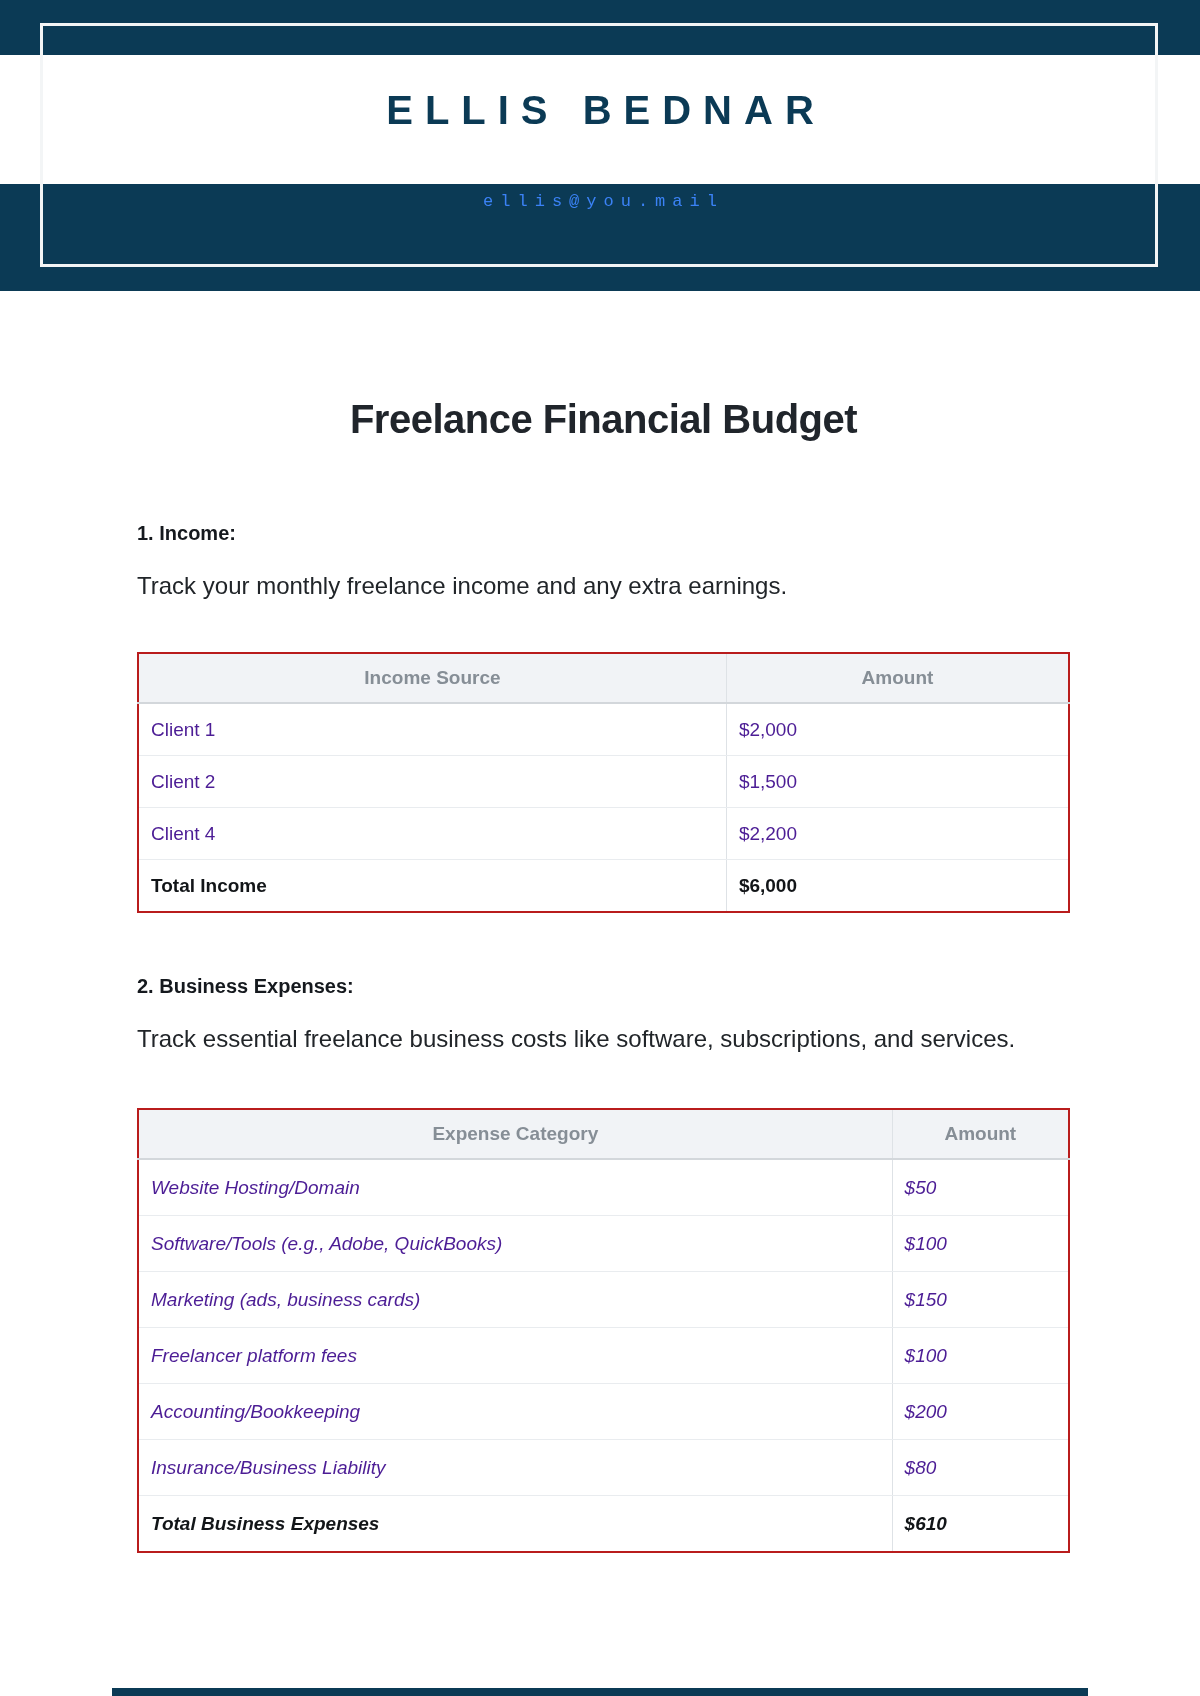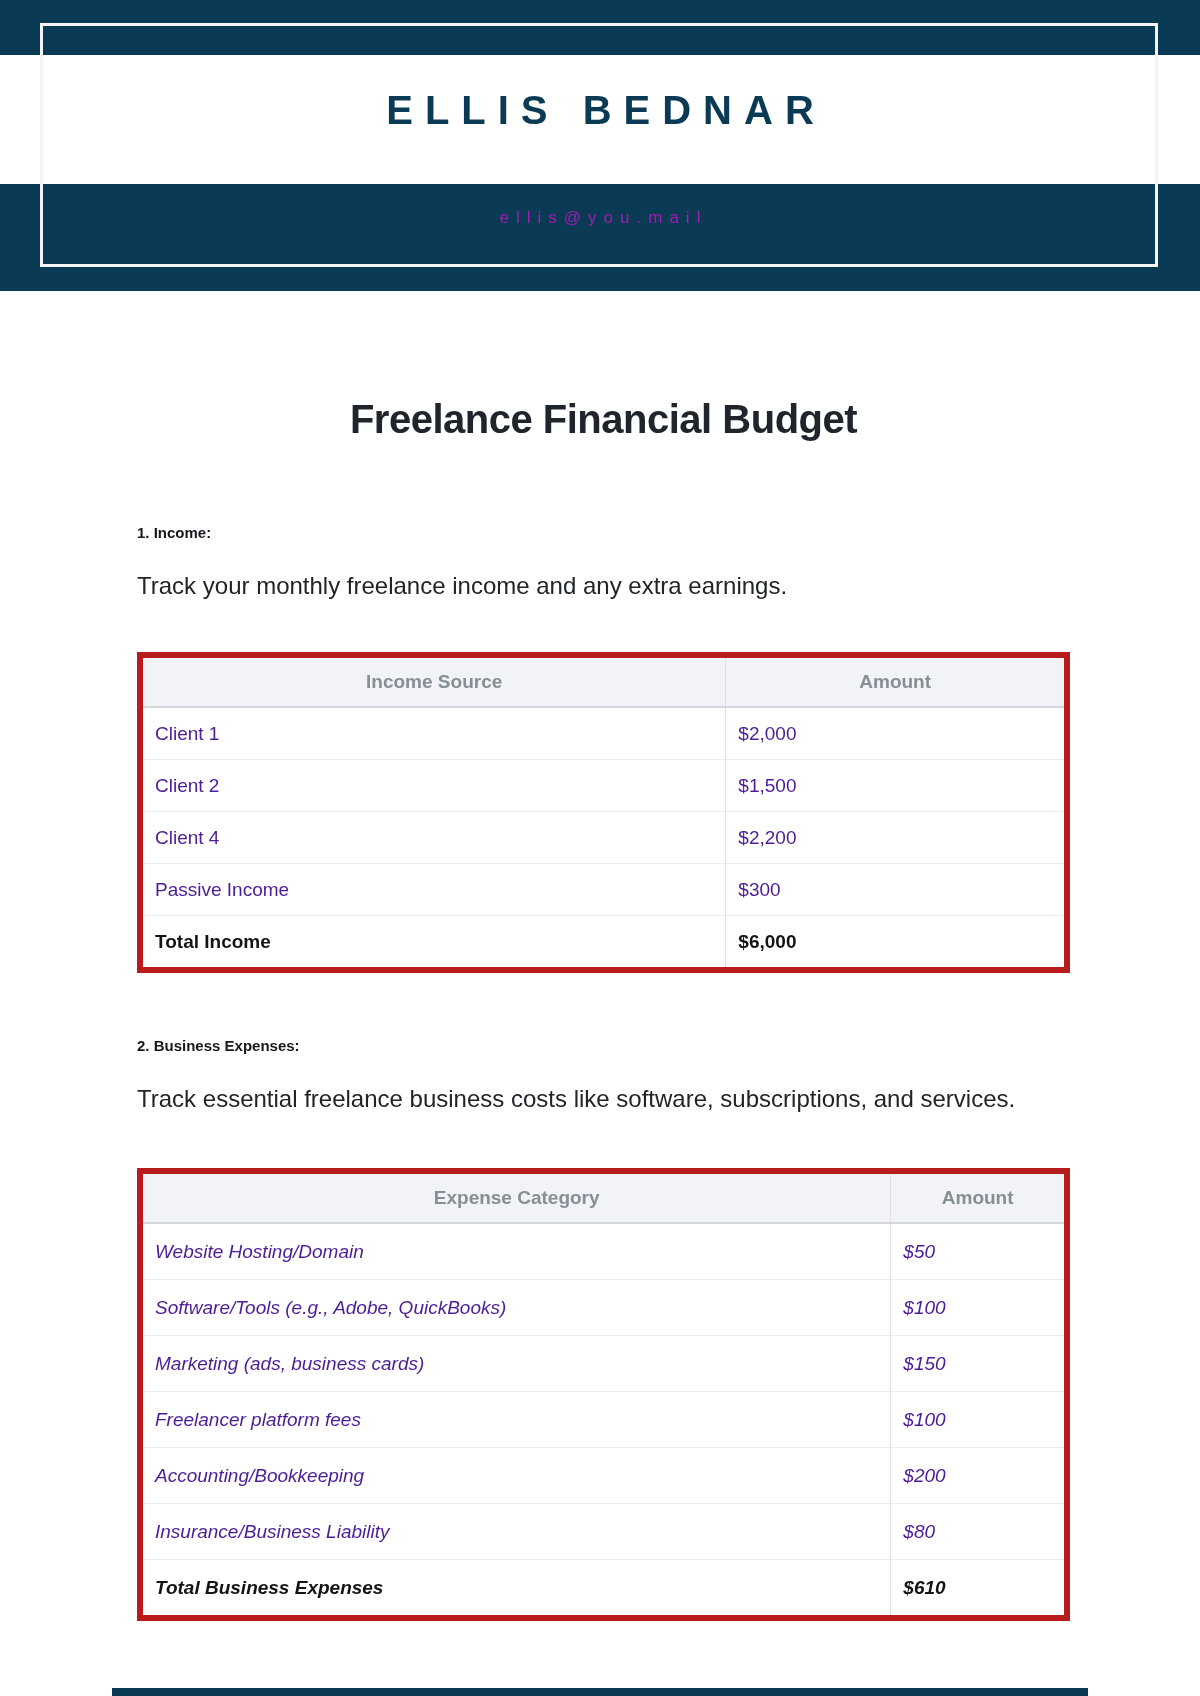--- a/index.html
+++ b/index.html
@@ -36,69 +36,70 @@
     text-align: center;
     font-size: 40px;
     font-weight: 700;
     letter-spacing: 12px;
     text-indent: 12px;
     color: #0b3a55;
   }
 
   .brand-email {
     position: absolute;
-    left: 0; top: 208px;
+    left: 0; top: 192px;
     width: 100%;
     text-align: center;
     font-size: 17px;
     font-weight: 400;
     letter-spacing: 7px;
     text-indent: 7px;
-    color: #a21caf;
+    color: #3b82f6;
+    font-family: Liberation Mono, monospace;
   }
 
   
   .content {
     position: absolute;
     left: 137px; top: 0;
     width: 933px;
     padding-top: 396px;
   }
 
   .doc-title {
     text-align: center;
     font-size: 40px;
     line-height: 46px;
     font-weight: 700;
     letter-spacing: -0.5px;
     color: #20252b;
   }
 
   .section-heading {
-    font-size: 15px;
+    font-size: 20px;
     line-height: 26px;
     font-weight: 700;
     color: #15191e;
   }
   .section-income .section-heading { margin-top: 78px; }
   .section-expenses .section-heading { margin-top: 60px; }
 
   .section-desc {
     margin-top: 26px;
     font-size: 24px;
     line-height: 28px;
     color: #212529;
   }
 
   
   table.budget-table {
     width: 100%;
     border-collapse: collapse;
     table-layout: fixed;
-    border: 6px solid #b91c1c;
+    border: 2px solid #b91c1c;
     font-size: 19px;
   }
   .section-income  table.budget-table { margin-top: 52px; }
   .section-expenses table.budget-table { margin-top: 55px; }
 
   table.income  th:first-child, table.income  td:first-child { width: 63.2%; }
   table.expenses th:first-child, table.expenses td:first-child { width: 81%; }
 
   table.budget-table th {
     background: #f1f3f6;
@@ -165,24 +166,20 @@
               <td>$2,000</td>
             </tr>
             <tr>
               <td>Client 2</td>
               <td>$1,500</td>
             </tr>
             <tr>
               <td>Client 4</td>
               <td>$2,200</td>
             </tr>
-            <tr>
-              <td>Passive Income</td>
-              <td>$300</td>
-            </tr>
             <tr class="total-row">
               <td>Total Income</td>
               <td>$6,000</td>
             </tr>
           </tbody>
         </table>
     </section>
 
     <section class="section-expenses">
       <h2 class="section-heading">2. Business Expenses:</h2>

